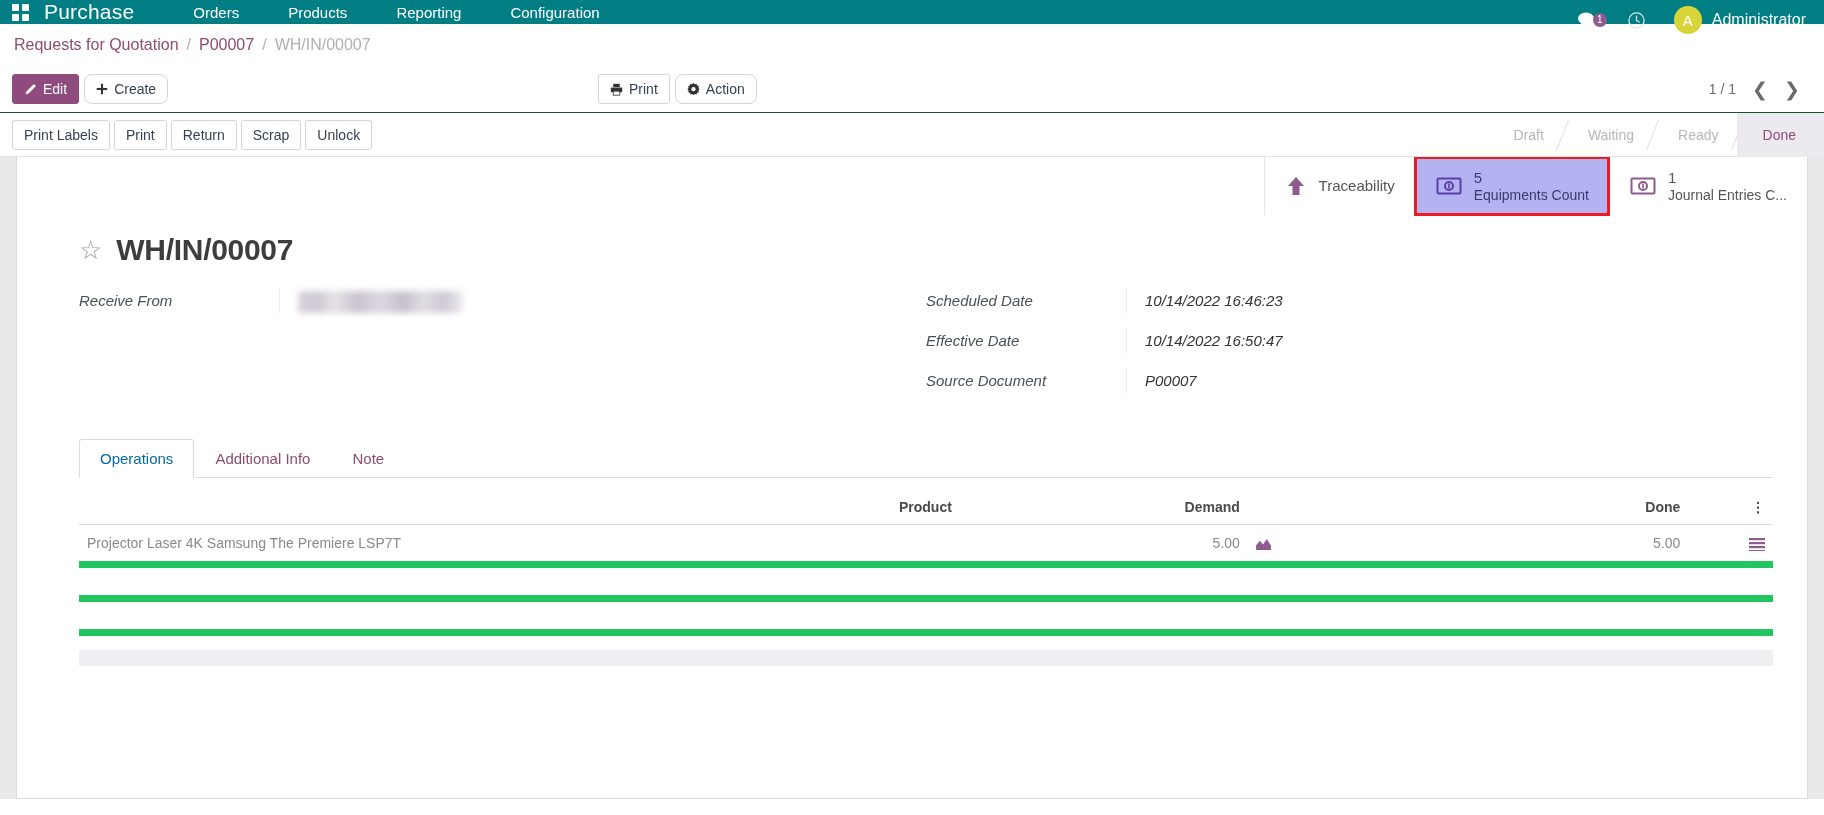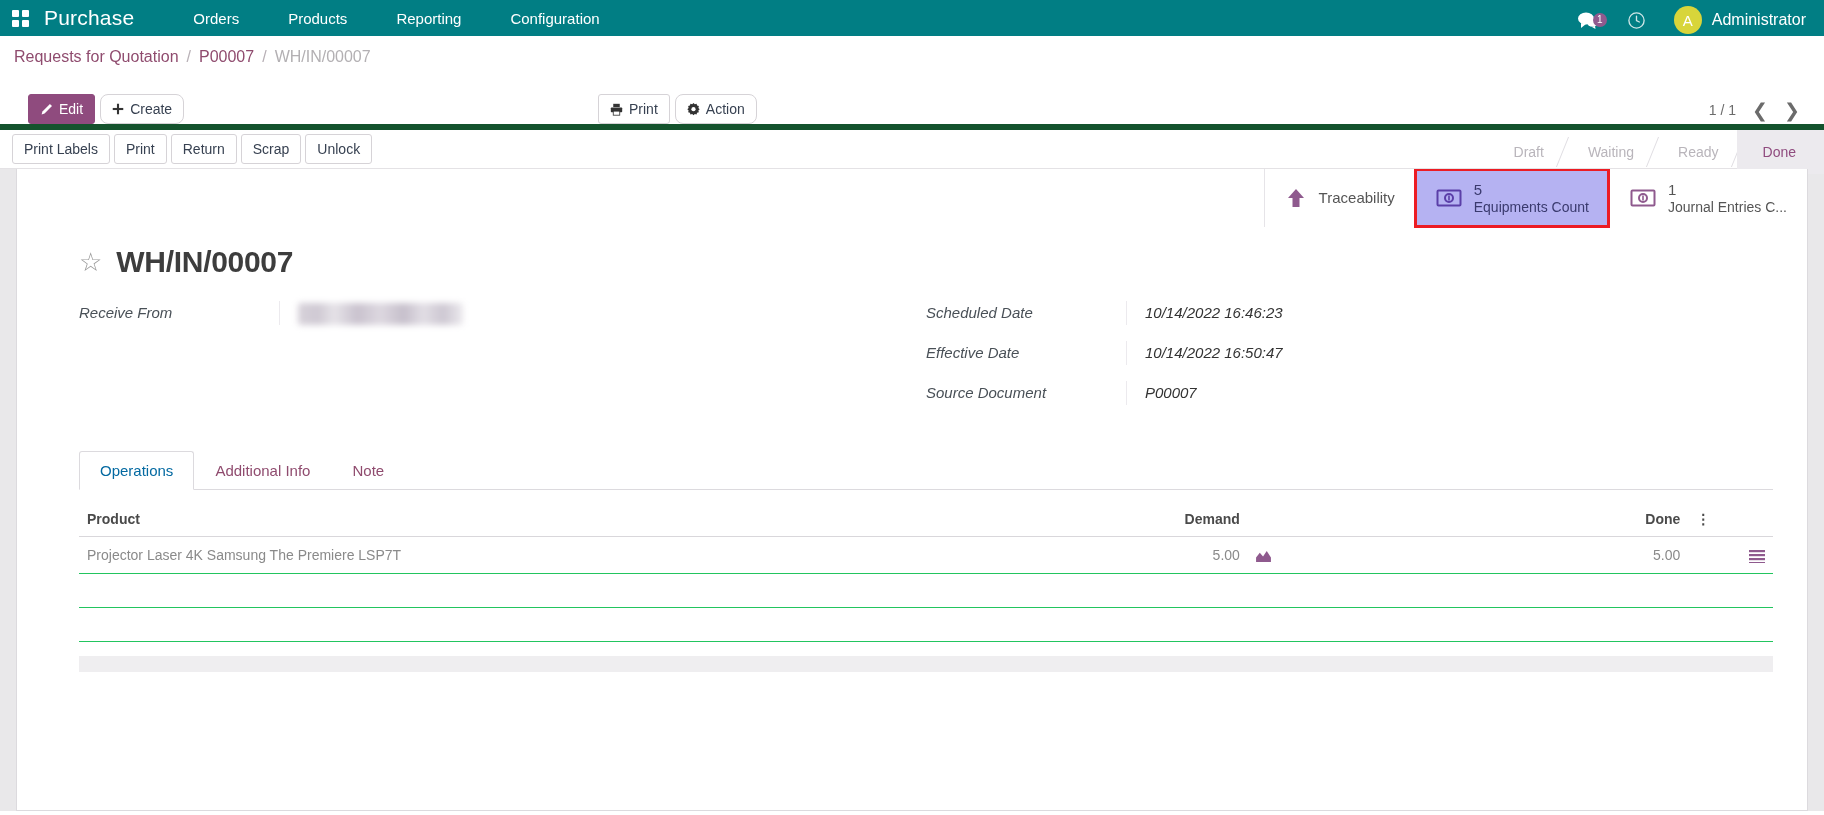--- a/index.html
+++ b/index.html
@@ -6,21 +6,21 @@
   html, body {
     width: 1824px; height: 815px;
     font-family: "Liberation Sans", sans-serif;
     background: #ffffff;
     overflow: hidden;
   }
   body { position: relative; }
 
   
   .navbar {
-    height: 36px;
+    height: 24px;
     background: #017e84;
     display: flex;
     align-items: center;
     color: #ffffff;
     position: relative;
   }
   .apps-grid {
     width: 40px; height: 40px;
     display: flex; align-items: center; justify-content: center;
     cursor: pointer;
@@ -95,22 +95,22 @@
     padding: 0 14px;
     font-size: 16px;
   }
   .bc-link { color: #8f4b6e; cursor: pointer; }
   .bc-sep { color: #b8b0b6; margin: 0 8px; }
   .bc-current { color: #b3b0b3; }
 
   
   .control-row {
     height: 46px;
-    display: flex; align-items: flex-end;
-    padding: 0 28px;
+    display: flex; align-items: center;
+    padding: 0 12px;
     position: relative;
   }
   .btn {
     font-size: 14px;
     border: 1px solid #d6d3d7;
     background: #fff;
     color: #374151;
     height: 30px;
     padding: 0 11px;
     border-radius: 3px;
@@ -143,21 +143,21 @@
     width: 32px; height: 28px;
     display: flex; align-items: center; justify-content: center;
     cursor: pointer;
     font-size: 19px;
     color: #6b6b6b;
   }
 
   
   .status-row {
     height: 44px;
-    border-top: 6px solid #14532d;
+    border-top: 1px solid #14532d;
     display: flex; align-items: center;
     padding: 0 12px;
     position: relative;
     background: #fff;
   }
   .sb-btn {
     font-size: 14px;
     border: 1px solid #d6d3d7;
     background: #fff;
     color: #374151;
@@ -329,31 +329,31 @@
   table.lines {
     width: 100%;
     border-collapse: collapse;
     margin-top: 12px;
     table-layout: fixed;
   }
   table.lines thead th {
     font-size: 14px;
     color: #4a4a4a;
     font-weight: 700;
-    text-align: left;
+    text-align: right;
     padding: 9px 8px;
     border-bottom: 1px solid #d9d7db;
     background: #fff;
   }
   table.lines thead th.num { text-align: right; }
   table.lines tbody td {
     font-size: 14px;
     color: #8a8a8a;
     padding: 10px 8px;
-    border-bottom: 1px solid #22c55e;
+    border-bottom: 7px solid #22c55e;
   }
   table.lines tbody td.num { text-align: right; }
   .cell-icon { color: #8f5a8e; display: inline-flex; vertical-align: middle; }
   .th-opt { width: 40px; text-align: right; color: #7a7a7a; }
   .row-empty td { height: 34px; border-bottom: 1px solid #efeef0; }
   .footer-strip {
     height: 16px;
     background: #efeef0;
     margin: 14px 0 0 0;
   }

